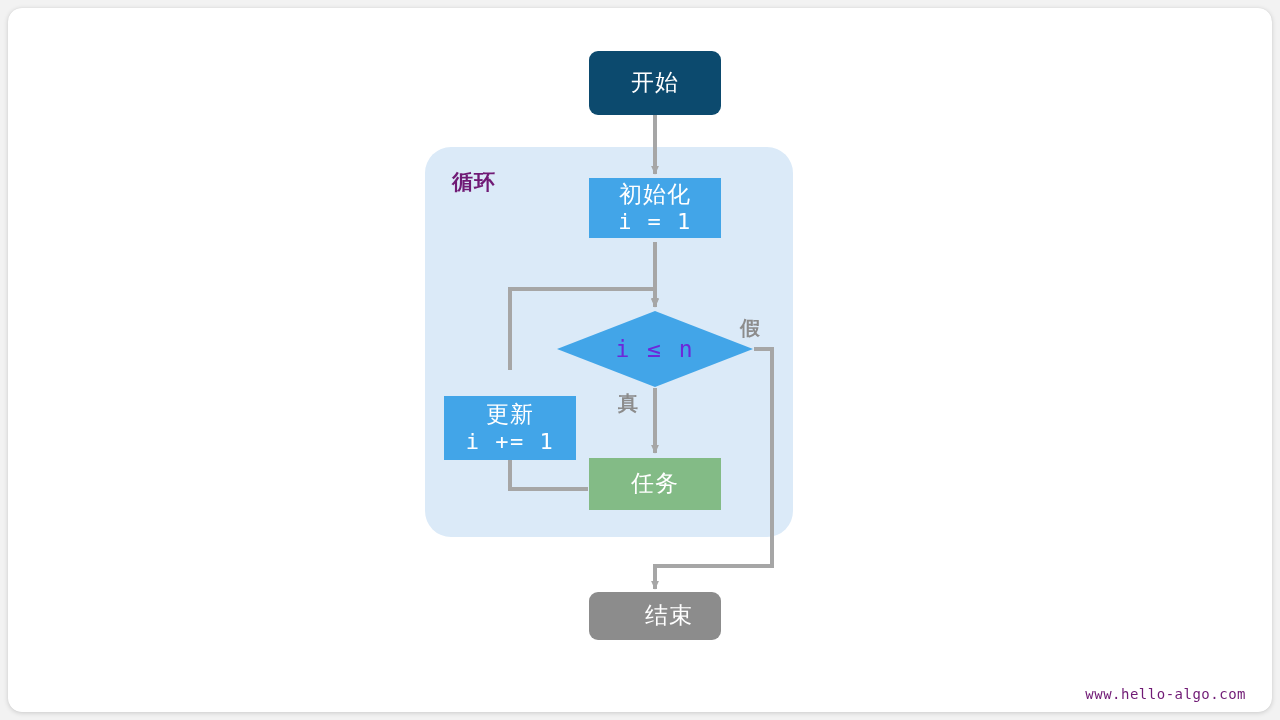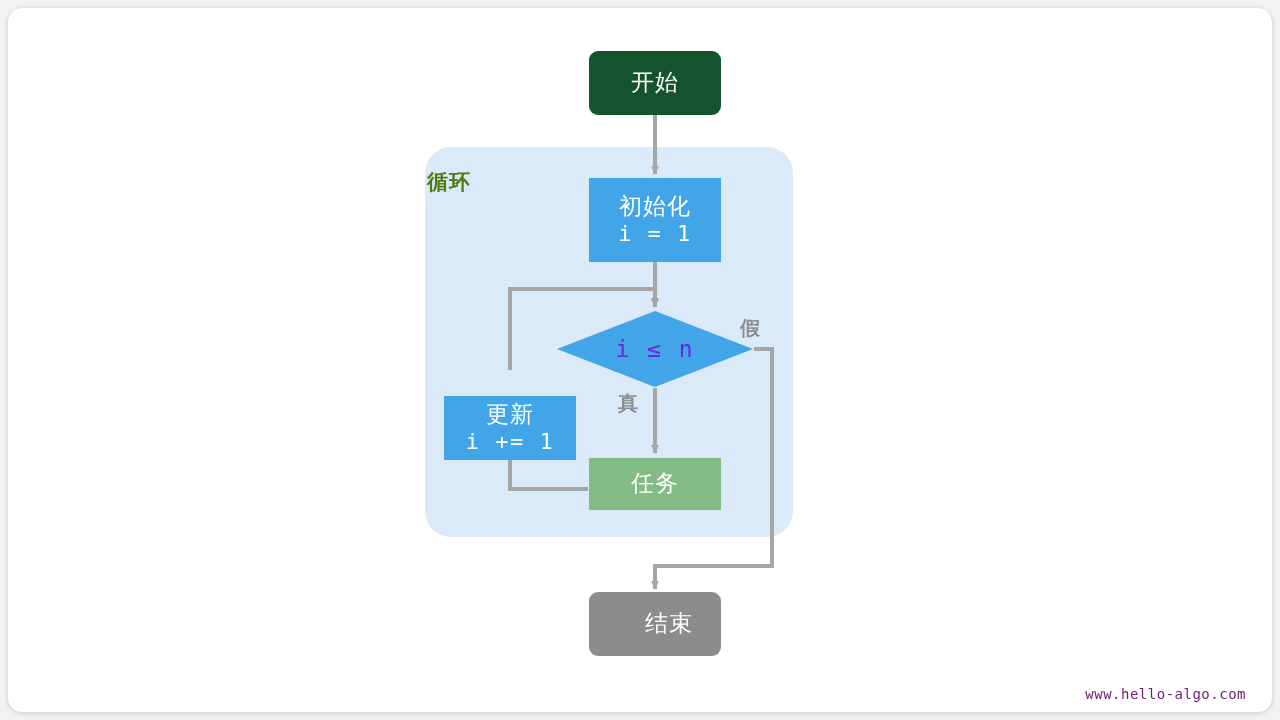--- a/index.html
+++ b/index.html
@@ -65,23 +65,23 @@
     position: absolute;
     left: 425px;
     top: 147px;
     width: 368px;
     height: 390px;
     background: #dbeaf8;
     border-radius: 26px;
   }
   #loop-label {
     position: absolute;
-    left: 427px;
+    left: 452px;
     top: 168px;
-    color: #4d7c0f;
+    color: #701a75;
     font-family: Liberation Mono, monospace;
     font-size: 21px;
     font-weight: bold;
     letter-spacing: 1px;
   }
   
   .branch-label {
     position: absolute;
     color: #8c8c8c;
     font-family: "Liberation Sans", sans-serif;
@@ -148,43 +148,43 @@
       <path d="M588,489 L510,489 L510,443" marker-end="url(#arrowhead)"></path>
 
       <path d="M510,370 L510,289 L655,289 L655,306" marker-end="url(#arrowhead)"></path>
 
       <path d="M754,349 L772,349 L772,566 L655,566 L655,589" marker-end="url(#arrowhead)"></path>
     </g>
 
     <polygon points="655,311 753,349 655,387 557,349" fill="#42a5e8"></polygon>
   </svg>
 
-  <div class="node terminal" id="node-start" style="left:589px; top:51px; width:132px; height:64px; background:#14532d;">
+  <div class="node terminal" id="node-start" style="left:589px; top:51px; width:132px; height:64px; background:#0c4a6e;">
     <span class="cn">开始</span>
   </div>
 
-  <div class="node" id="node-init" style="left:589px; top:178px; width:132px; height:84px; background:#42a5e8;">
+  <div class="node" id="node-init" style="left:589px; top:178px; width:132px; height:60px; background:#42a5e8;">
     <span class="cn">初始化</span>
     <span class="mono">i = 1</span>
   </div>
 
   <div id="decision-wrap">
     <div id="decision-text">i ≤ n</div>
   </div>
 
   <div class="node" id="node-update" style="left:444px; top:396px; width:132px; height:64px; background:#42a5e8;">
     <span class="cn">更新</span>
     <span class="mono">i += 1</span>
   </div>
 
   <div class="node" id="node-task" style="left:589px; top:458px; width:132px; height:52px; background:#83bb86;">
     <span class="cn">任务</span>
   </div>
 
-  <div class="node terminal" id="node-end" style="left:589px; top:592px; width:132px; height:64px; background:#8c8c8c;padding-left:28px;">
+  <div class="node terminal" id="node-end" style="left:589px; top:592px; width:132px; height:48px; background:#8c8c8c;padding-left:28px;">
     <span class="cn">结束</span>
   </div>
 
   <div class="branch-label" id="label-true">真</div>
   <div class="branch-label" id="label-false">假</div>
 
   <div id="watermark">www.hello-algo.com</div>
 </div>
 
 </body></html>

